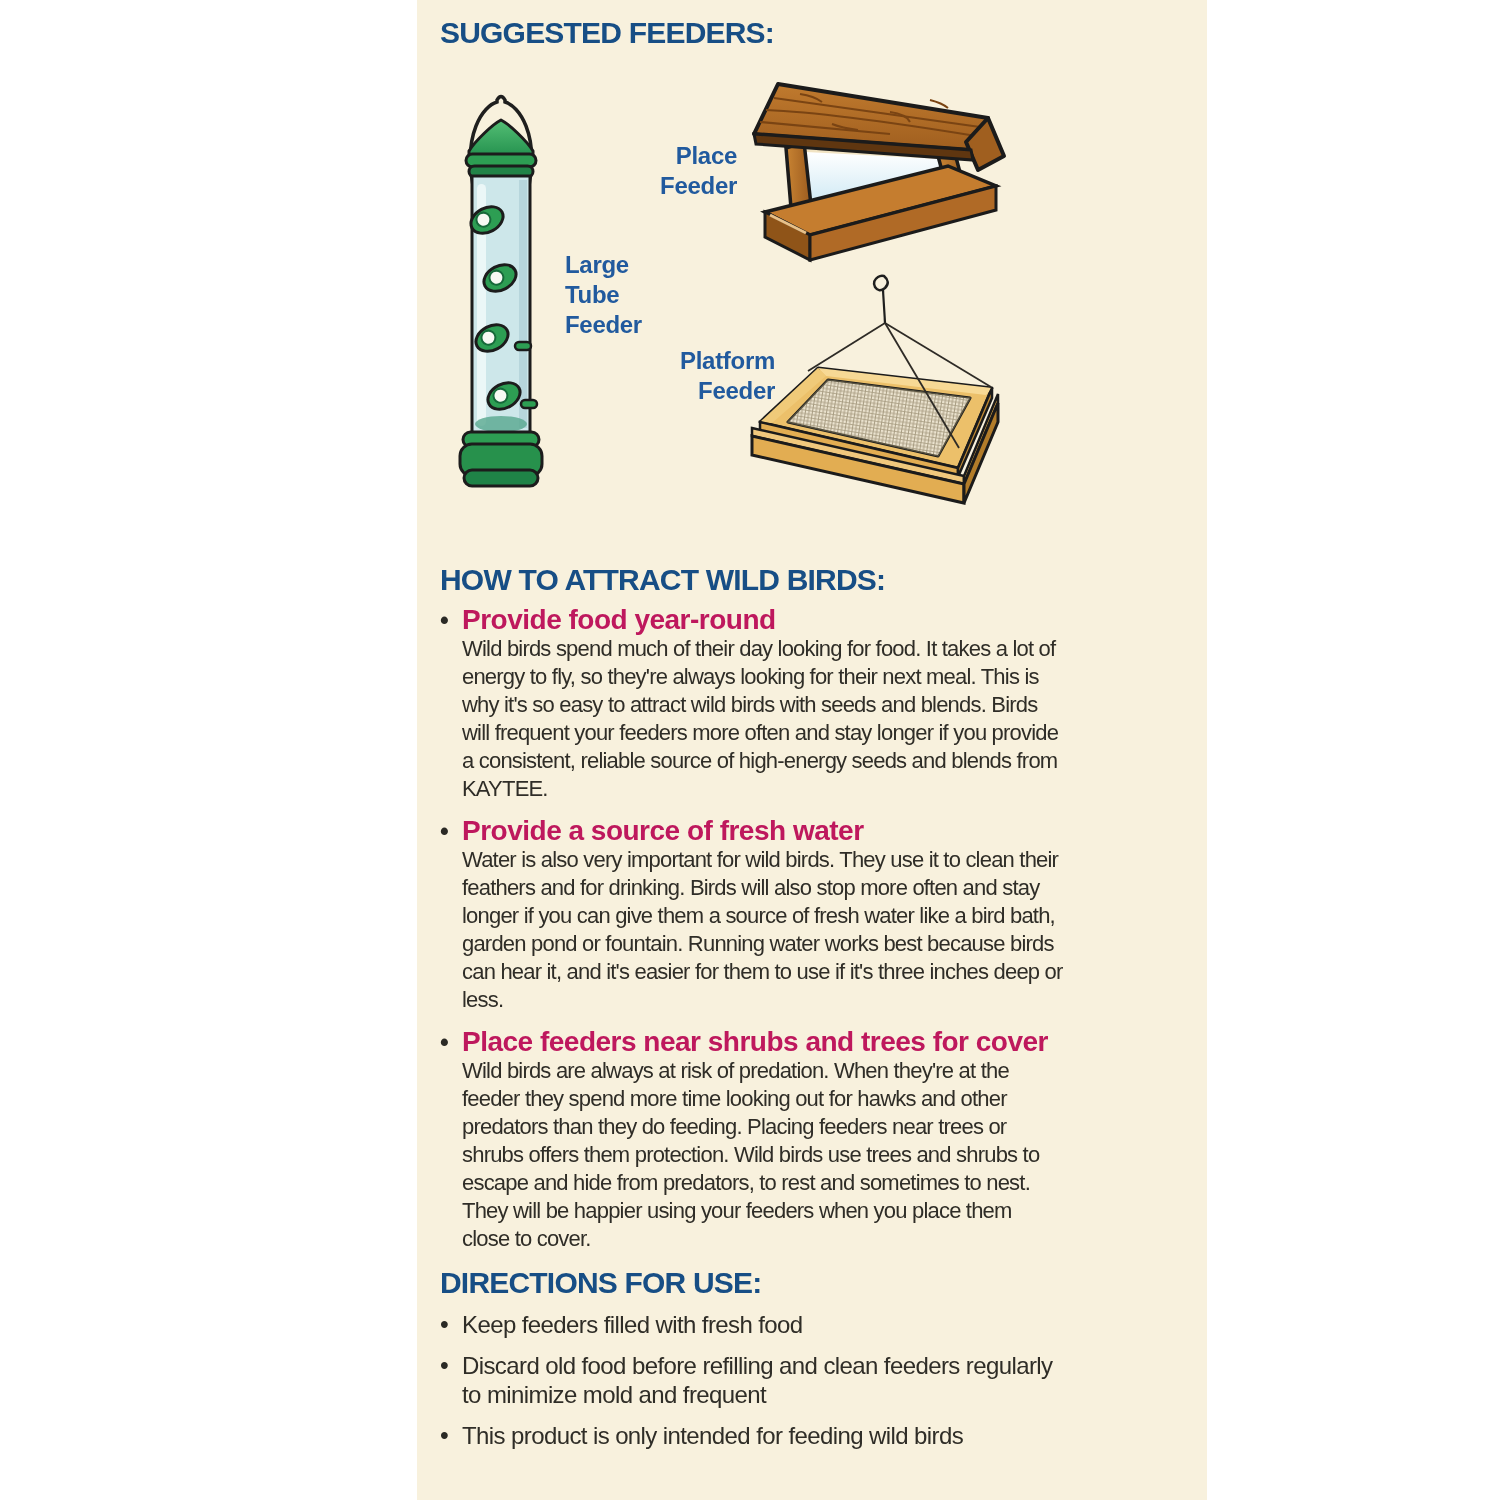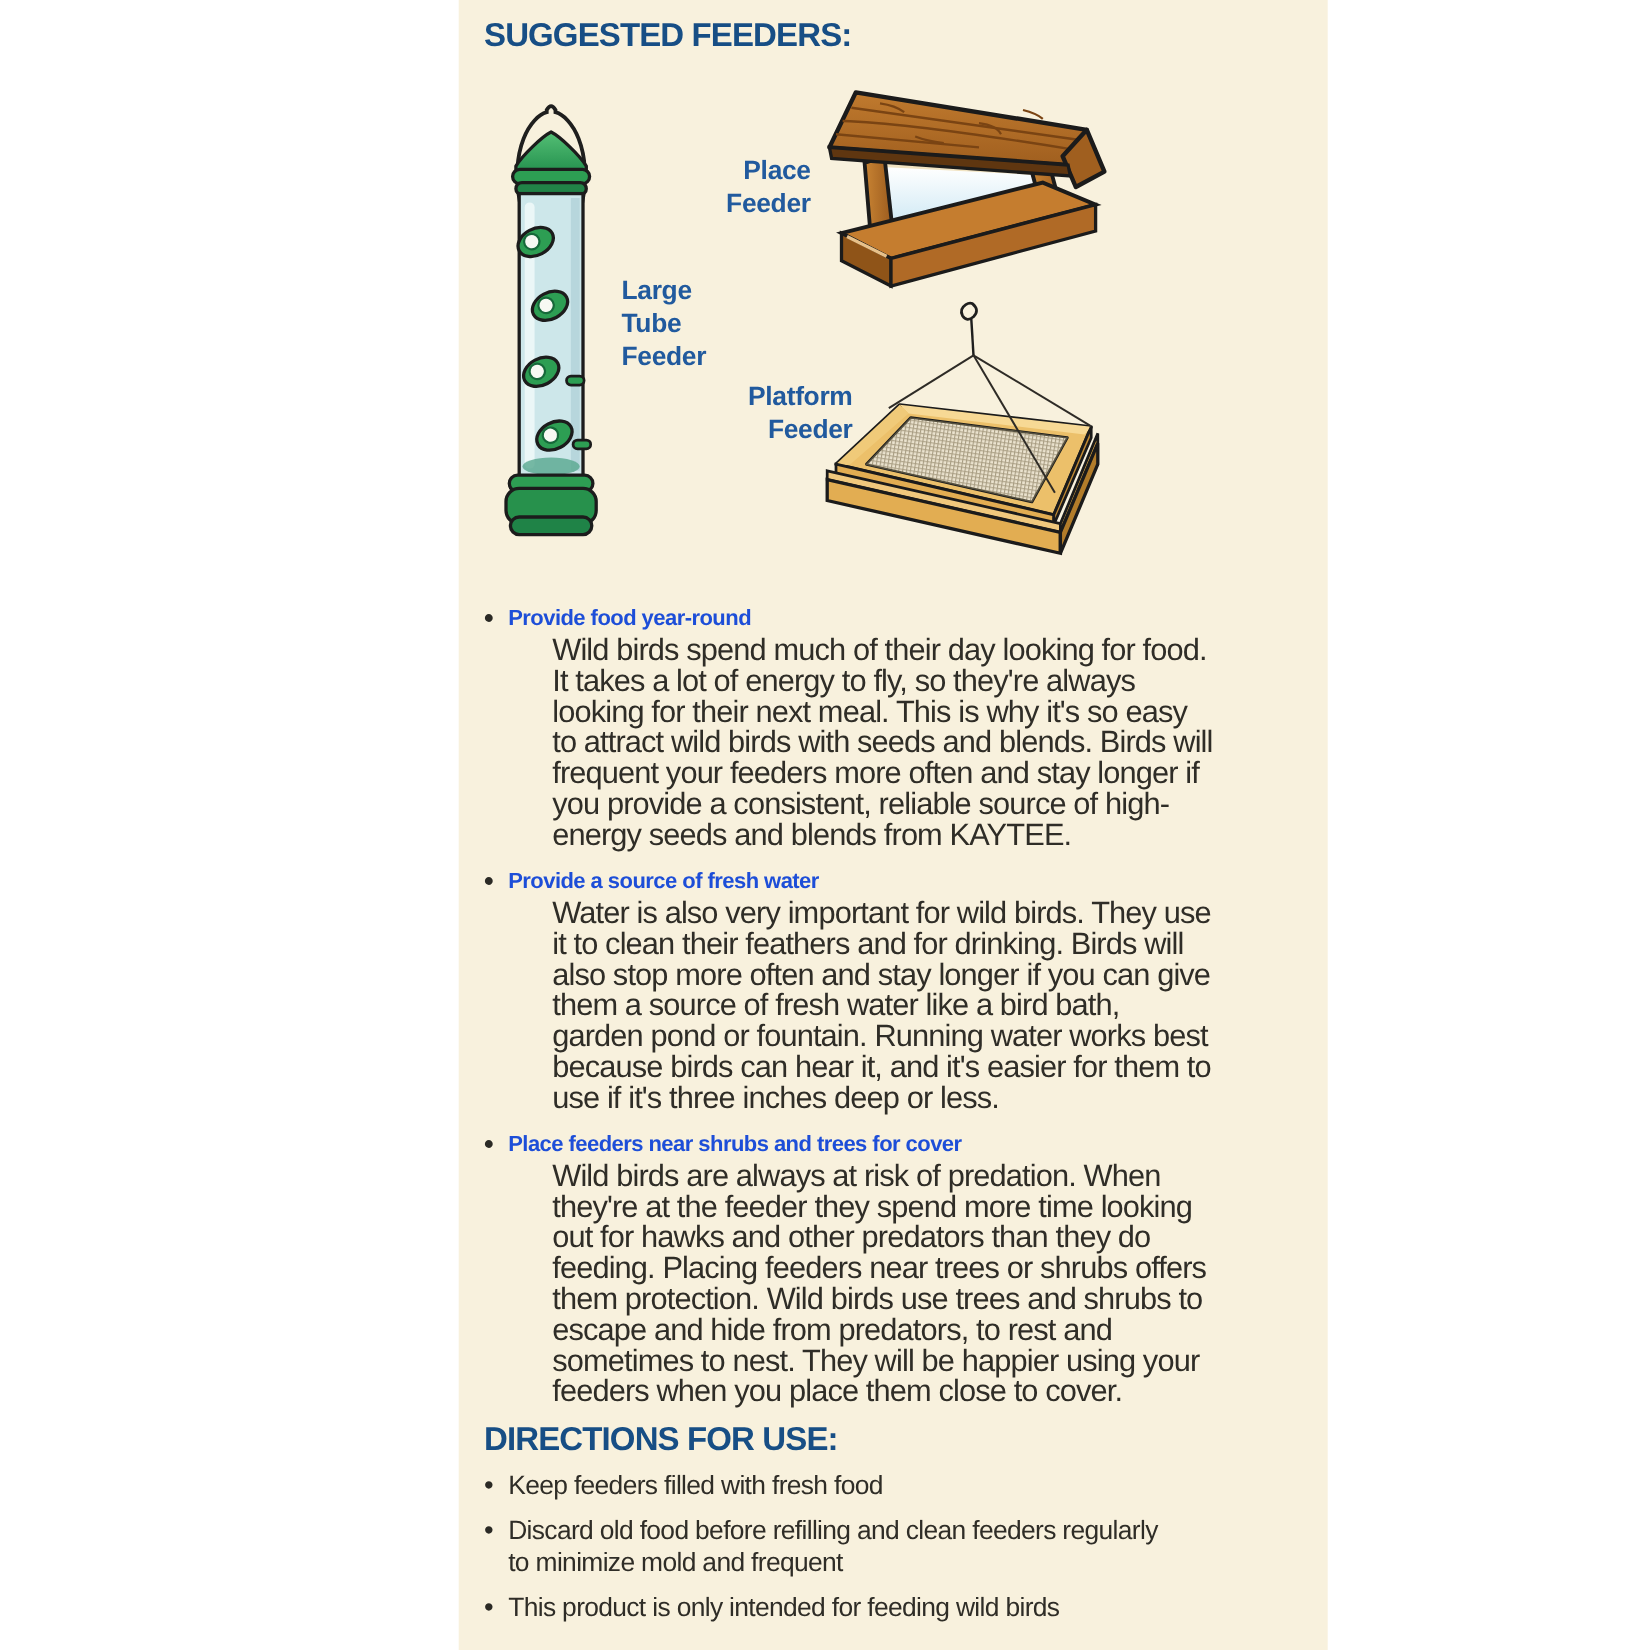--- a/index.html
+++ b/index.html
@@ -26,27 +26,26 @@
   .svg-abs{position:absolute;}
   .h2-attract{margin:16px 0 8px 0;}
   .h2-directions{margin:4px 0 10px 0;}
   ul.tips,ul.dirs{list-style:none;margin:0;padding:0;}
   .tip{display:flex;margin-bottom:13px;}
   .marker{
     width:22px;flex:0 0 22px;font-size:25px;font-weight:bold;
     line-height:30px;color:#2b2a25;
   }
   .tip-title{
-    font-size:20px;font-weight:bold;line-height:30px;color:#1d4ed8;
+    font-size:28px;font-weight:bold;line-height:30px;color:#be185d;
     letter-spacing:-0.5px;
   }
   .tip-body{
-    font-size:28px;line-height:28px;color:#2f2d27;letter-spacing:-0.8px;
+    font-size:22px;line-height:28px;color:#2f2d27;letter-spacing:-0.8px;
     width:601px;
-    margin-left:40px;
   }
   .dir{display:flex;margin-bottom:12px;}
   .dir .marker{font-weight:normal;line-height:29px;}
   .dir-text{
     font-size:24px;line-height:29px;color:#2f2d27;letter-spacing:-0.6px;
     width:601px;
   }
 </style>
 </head>
 <body>
@@ -172,20 +171,21 @@
     <div class="feeder-label label-hopper">
       <div>Place</div>
       <div>Feeder</div>
     </div>
     <div class="feeder-label label-platform">
       <div>Platform</div>
       <div>Feeder</div>
     </div>
   </div>
 
+  <h2 class="section-heading h2-attract">HOW TO ATTRACT WILD BIRDS:</h2>
 
   <ul class="tips">
     <li class="tip">
       <span class="marker">•</span>
       <div>
         <div class="tip-title">Provide food year-round</div>
         <div class="tip-body">Wild birds spend much of their day looking for food. It takes a lot of energy to fly, so they're always looking for their next meal. This is why it's so easy to attract wild birds with seeds and blends. Birds will frequent your feeders more often and stay longer if you provide a consistent, reliable source of high-energy seeds and blends from KAYTEE.</div>
       </div>
     </li>
     <li class="tip">

